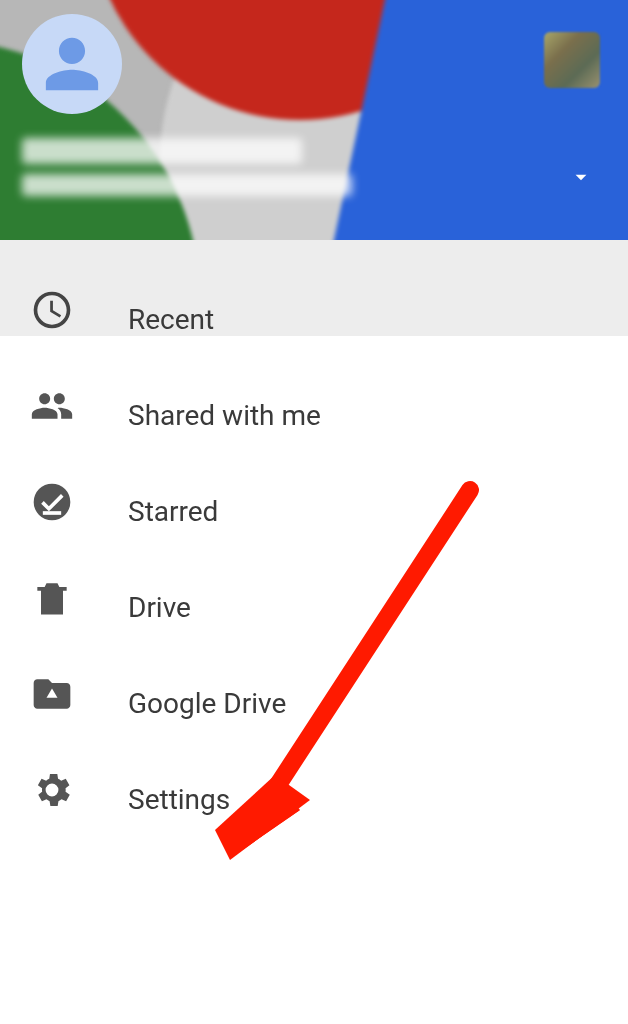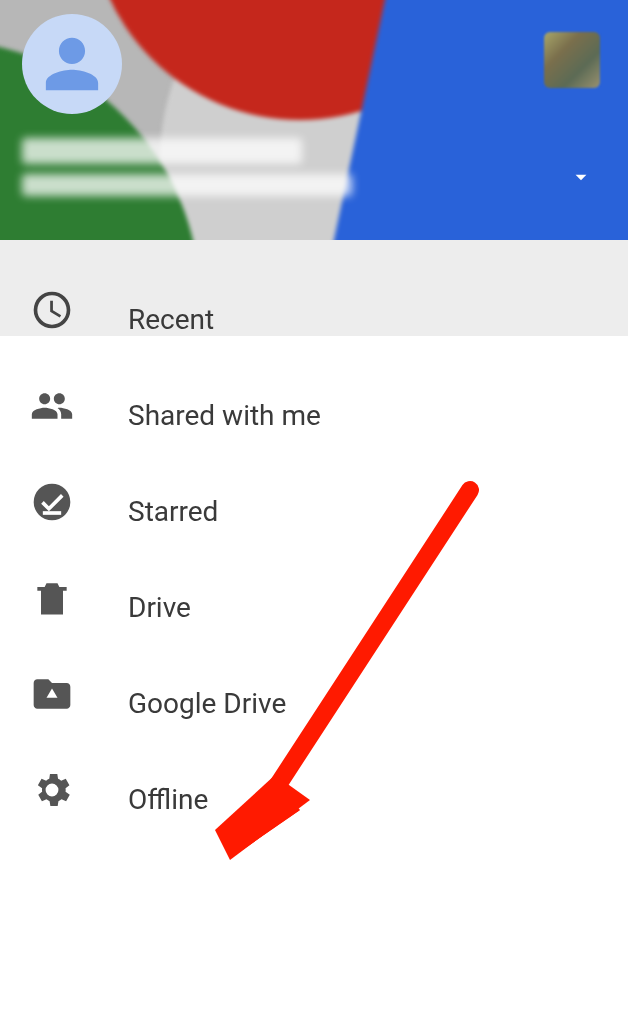--- a/index.html
+++ b/index.html
@@ -212,21 +212,21 @@
       </span>
       <span>Google Drive</span>
     </li>
 
     <li class="menu-item">
       <span class="icon-wrap">
         <svg viewBox="0 0 24 24">
             <path d="M19.4 13a7.5 7.5 0 0 0 0-2l2.1-1.6-2-3.5-2.5 1a7.6 7.6 0 0 0-1.7-1l-.4-2.6h-4l-.4 2.6a7.6 7.6 0 0 0-1.7 1l-2.5-1-2 3.5L6.6 11a7.5 7.5 0 0 0 0 2l-2.1 1.6 2 3.5 2.5-1c.5.4 1.1.8 1.7 1l.4 2.6h4l.4-2.6c.6-.2 1.2-.6 1.7-1l2.5 1 2-3.5L19.4 13zM12 15.5A3.5 3.5 0 1 1 12 8.5a3.5 3.5 0 0 1 0 7z"></path>
           </svg>
       </span>
-      <span>Offline</span>
+      <span>Settings</span>
     </li>
 
 
   </ul>
 
   <svg class="arrow-overlay" viewBox="0 0 628 1024">
     <defs>
       <marker id="ah" markerWidth="14" markerHeight="14" refX="3" refY="7" orient="auto">
         <path d="M0,0 L14,7 L0,14 L4,7 z" fill="#ff1a00"></path>
       </marker>

